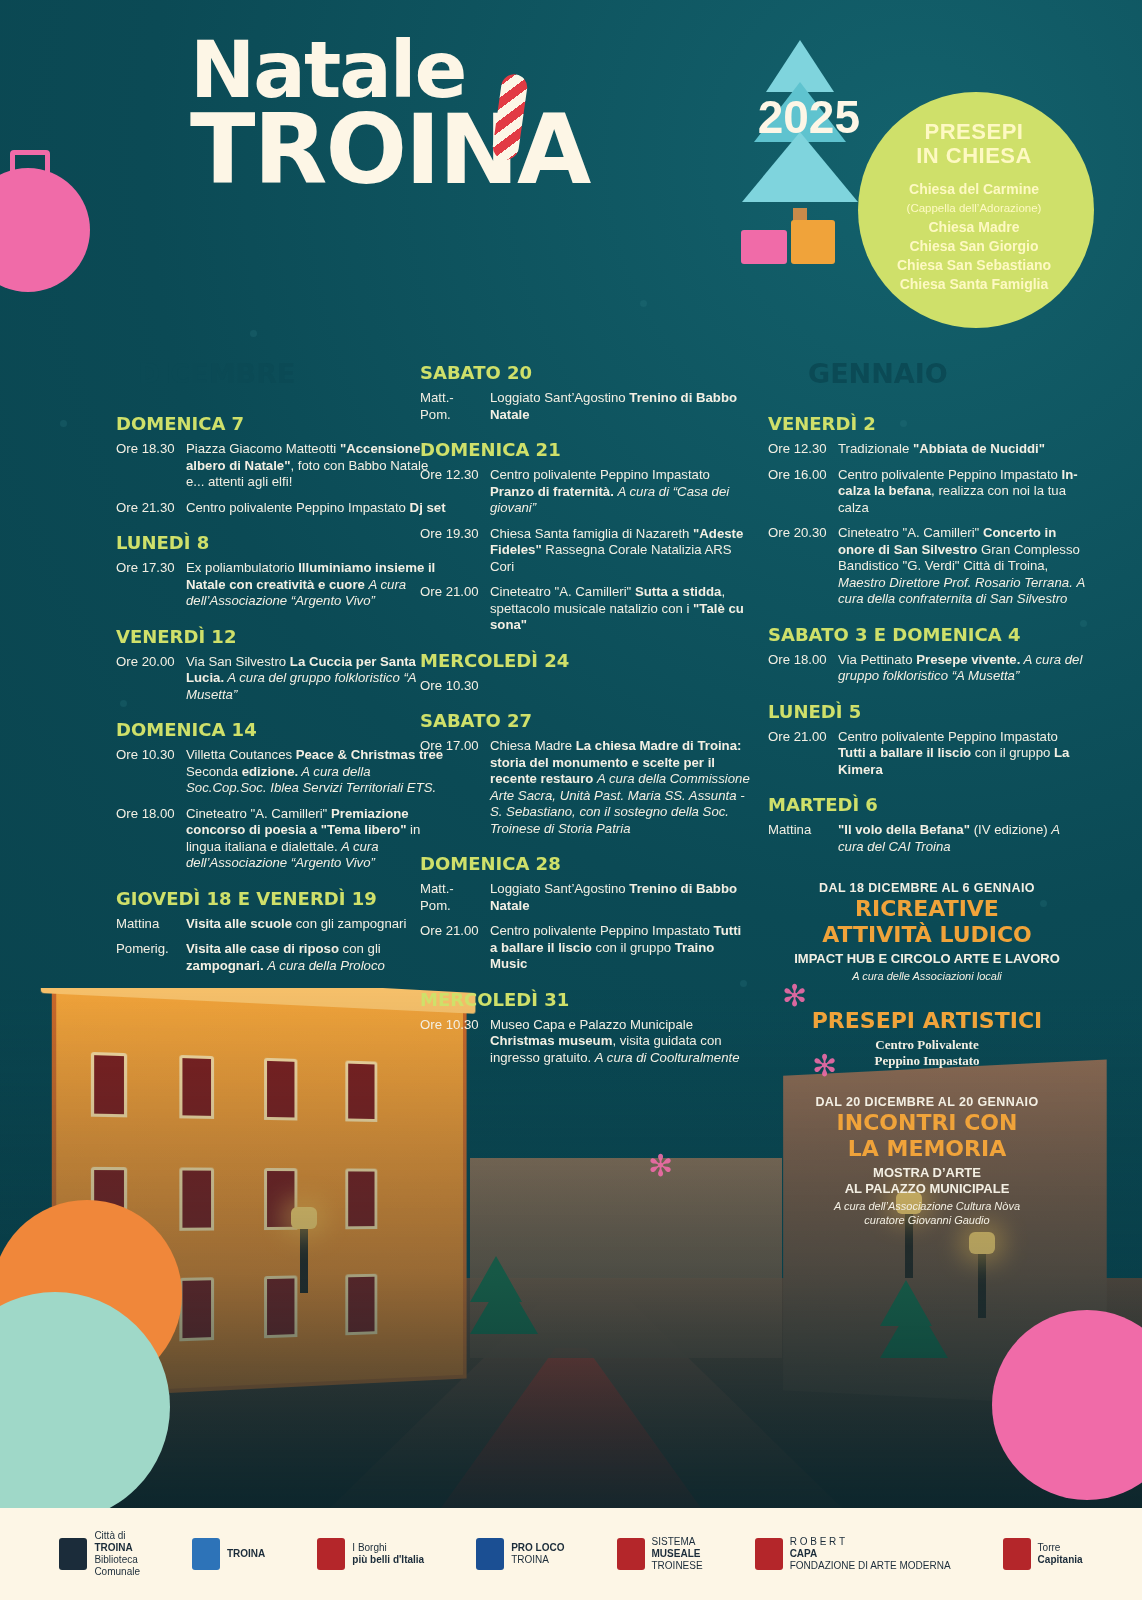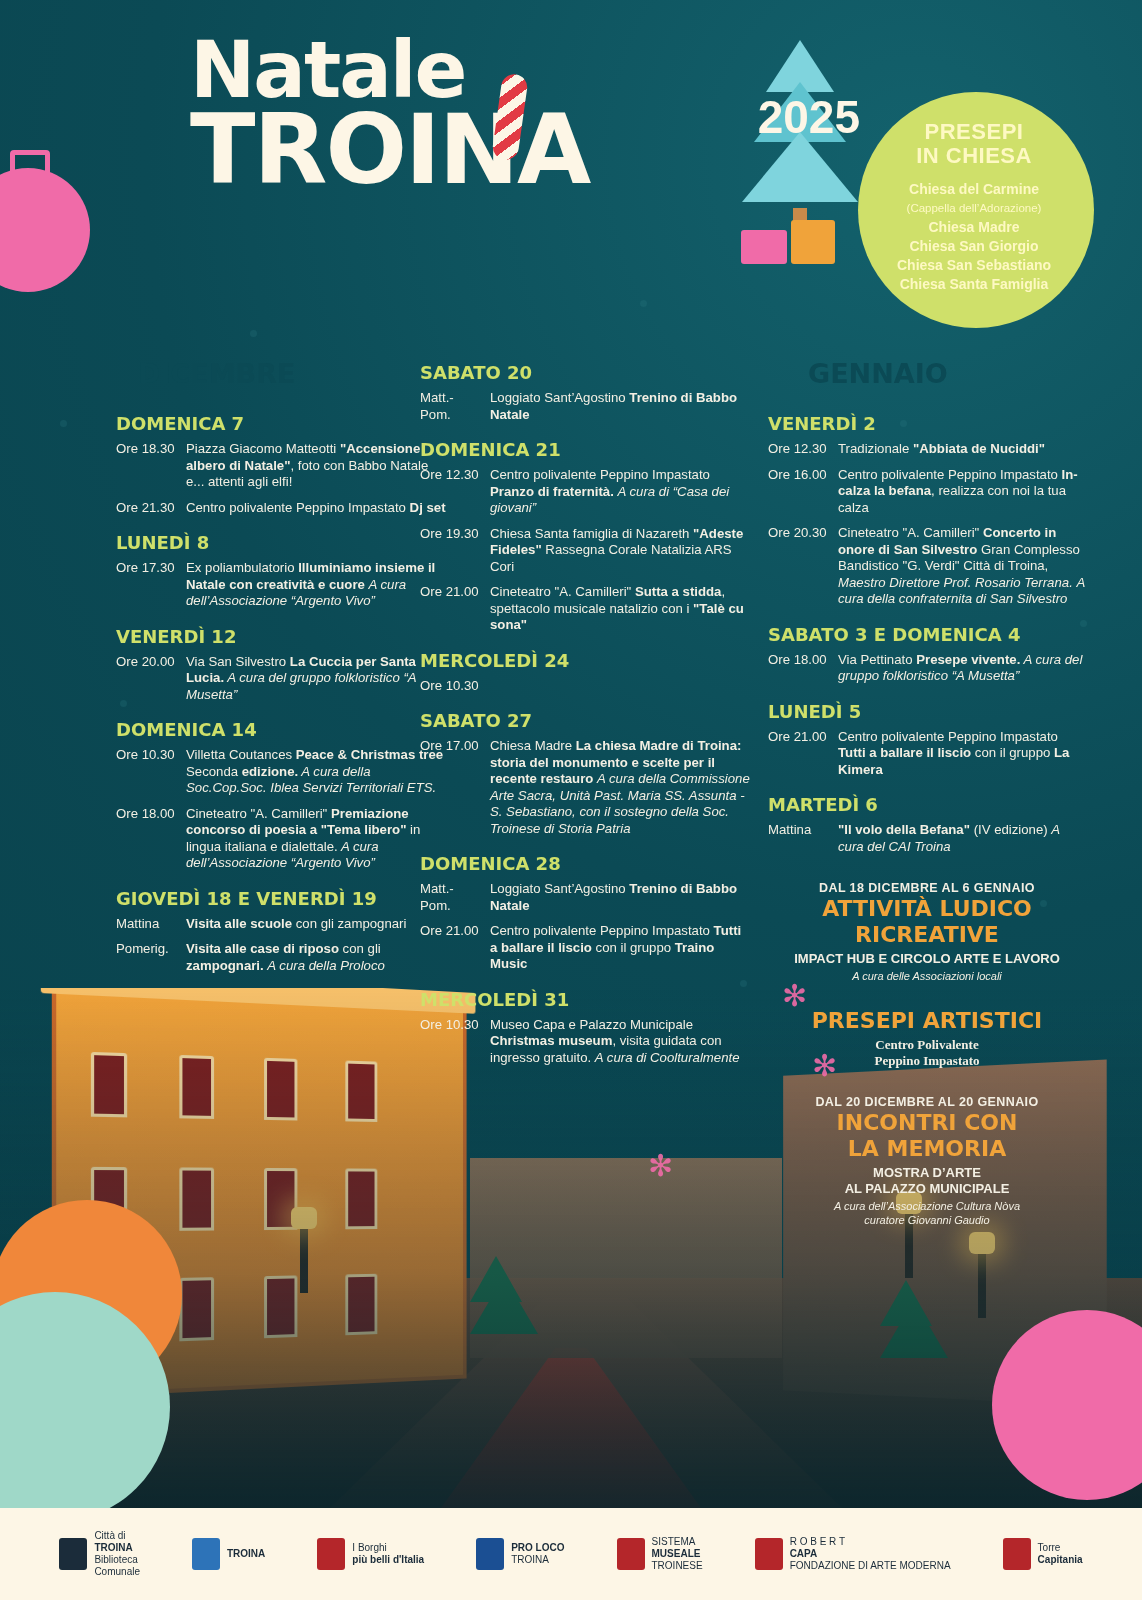--- a/index.html
+++ b/index.html
@@ -340,22 +340,22 @@
         </div>
         <div class="day">MARTEDÌ 6</div>
         <div class="ev">
           <div class="time">Mattina</div>
           <div class="txt"><span><span class="b">"Il volo della Befana"</span><span> (IV edizione)</span> </span><span><span class="i">A cura del CAI Troina</span> </span></div>
         </div>
       </div>
     <div id="col3-promos">
         <div class="promo">
           <div class="dates">DAL 18 DICEMBRE AL 6 GENNAIO</div>
+          <div class="big" style="color: rgb(240, 163, 58);">RICREATIVE</div>
           <div class="big" style="color: rgb(240, 163, 58);">ATTIVITÀ LUDICO</div>
-          <div class="big" style="color: rgb(240, 163, 58);">RICREATIVE</div>
           <div class="mid" style="white-space: pre-line;">IMPACT HUB E CIRCOLO ARTE E LAVORO</div>
           <div class="small" style="white-space: pre-line;">A cura delle Associazioni locali</div>
         </div>
         <div class="promo">
           <div class="big" style="color: rgb(240, 163, 58);">PRESEPI ARTISTICI</div>
           <div class="mid" style="white-space: pre-line; font-family: Liberation Serif, serif;">Centro Polivalente
 Peppino Impastato</div>
         </div>
         <div class="promo">
           <div class="dates">DAL 20 DICEMBRE AL 20 GENNAIO</div>

